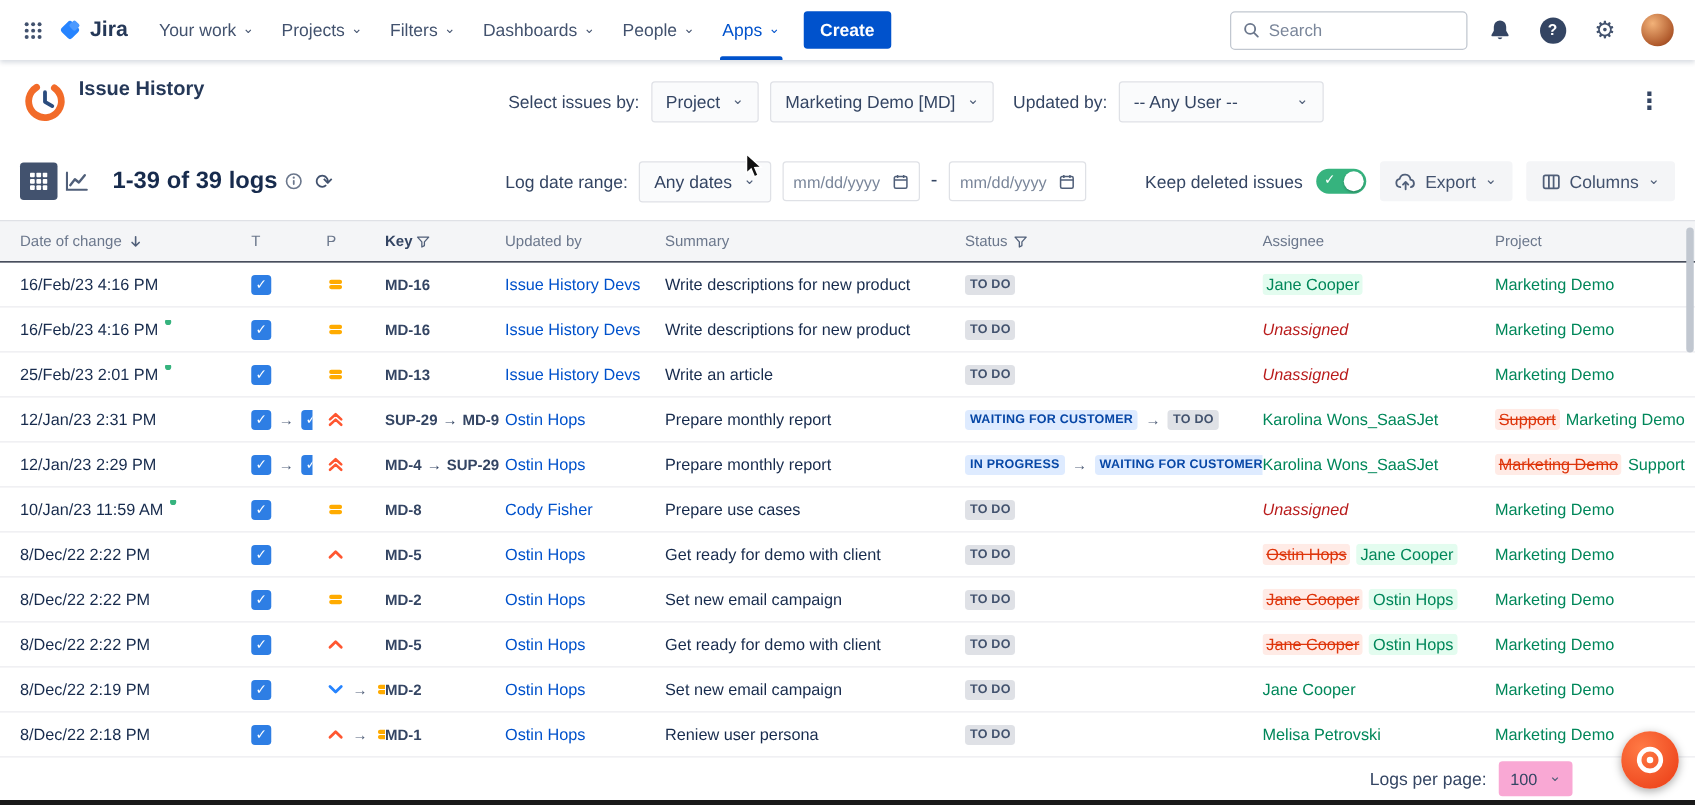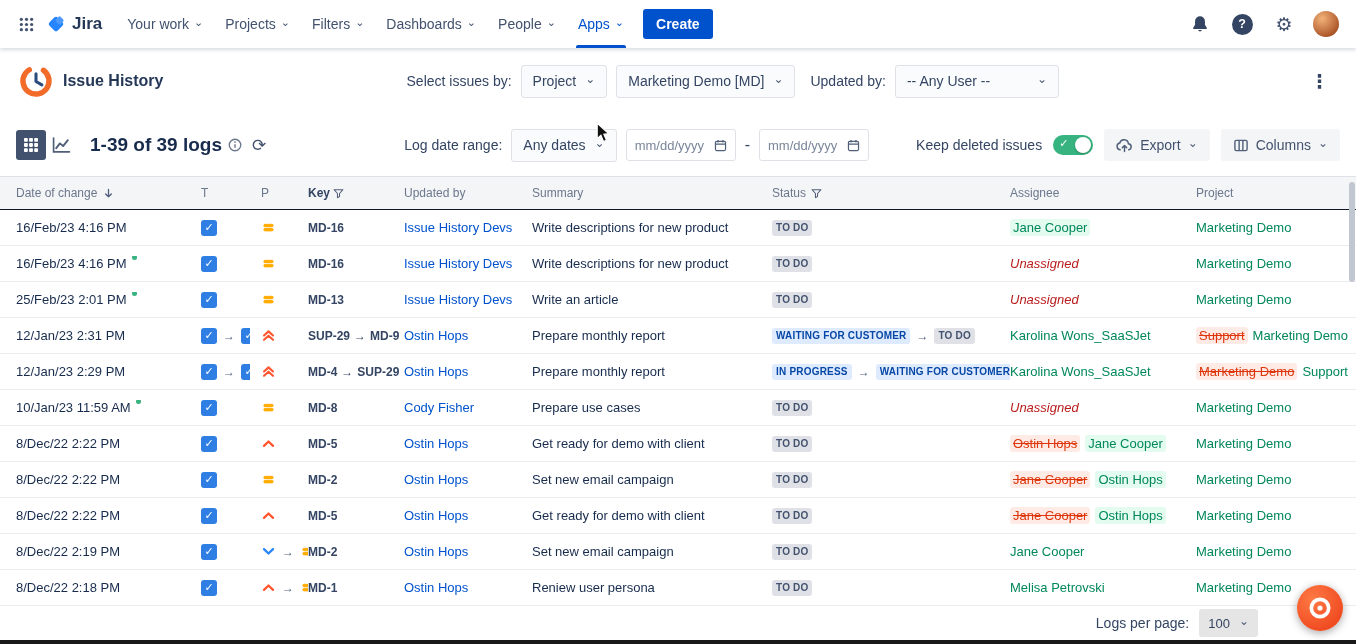--- a/index.html
+++ b/index.html
@@ -27,21 +27,21 @@
   .search input{border:none;outline:none;flex:1;font-size:13.5px;color:#172B4D;min-width:0}
   .search input::placeholder{color:#7A869A}
   .help-circle{width:21px;height:21px;border-radius:50%;background:#344563;color:#fff;font-size:12.5px;
     font-weight:bold;display:flex;align-items:center;justify-content:center}
   .gear{font-size:19px;color:#42526E;line-height:1}
   .avatar{width:26px;height:26px;border-radius:50%;display:inline-block;
     background:radial-gradient(circle at 35% 30%,#F2B279,#b05a2c 70%,#7a3a1a)}
 
   
   .page-header{height:66px;display:flex;align-items:center;padding:0 18px}
-  .title-wrap{display:flex;align-items:center;gap:9px}
+  .title-wrap{display:flex;gap:9px}
   .page-title{font-size:16px;font-weight:bold;color:#253858}
   .filters{flex:1;display:flex;align-items:center;justify-content:center;gap:9px}
   .lbl{font-size:14px;color:#344563}
   .select{height:33px;display:inline-flex;align-items:center;gap:9px;padding:0 11px;background:#FAFBFC;
     border:1px solid #DFE1E6;border-radius:3px;font-size:14px;color:#344563;cursor:pointer;white-space:nowrap}
   .select .chev,.gray-btn .chev{font-size:12px;color:#505F79;transform:translateY(-2px)}
   .select.wide{min-width:164px;justify-content:space-between}
   .updated-by-lbl{margin-left:6px}
   .more{font-size:19px;font-weight:bold;color:#344563;padding:4px 8px;letter-spacing:1px}
 
@@ -88,21 +88,21 @@
   .badge-gray{background:#DFE1E6;color:#42526E}
   .badge-blue{background:#DEEBFF;color:#0747A6}
   .val-green{color:#00875A}
   .val-added{color:#00875A;background:#E3FCEF;padding:1px 3px;border-radius:3px}
   .val-removed{color:#DE350B;background:#FFEBE6;text-decoration:line-through;padding:1px 3px;border-radius:3px}
   .val-unassigned{color:#b91c1c;font-style:italic}
   .dot{width:5px;height:5px;min-width:5px;border-radius:50%;background:#36B37E;transform:translateY(-6px)}
 
   
   .pagination{height:34px;display:flex;align-items:center;justify-content:flex-end;gap:10px;padding-right:98px}
-  .select.small{height:28px;background:#e5e5e5;border:none;font-size:13px;padding:0 9px}
+  .select.small{height:28px;background:#f9a8d4;border:none;font-size:13px;padding:0 9px}
   .chat-btn{position:absolute;right:13px;bottom:13px;width:46px;height:46px;border-radius:50%;
     background:radial-gradient(circle at 35% 30%,#FF7A45,#EF4A20 75%);display:flex;align-items:center;
     justify-content:center;box-shadow:0 2px 8px rgba(0,0,0,.35);z-index:9}
   .bottom-bar{position:absolute;left:0;bottom:0;width:100%;height:4px;background:#191919;z-index:10}
   .vscroll{position:absolute;right:1px;top:182px;width:6px;height:100px;background:#C1C7D0;border-radius:3px}
   .cursor{position:absolute;left:596px;top:122px;z-index:20;pointer-events:none}
 </style>
 </head>
 <body>
 
@@ -150,20 +150,27 @@
         <span>People</span>
         <span class="chev">⌄</span>
       </button>
       <button class="nav-item active">
         <span>Apps</span>
         <span class="chev">⌄</span>
       </button>
     </div>
   <button class="create-btn">Create</button>
   <div class="nav-right">
+    <div class="search">
+      <svg width="14" height="14" viewBox="0 0 16 16">
+        <circle cx="7" cy="7" r="4.6" fill="none" stroke="#6B778C" stroke-width="1.7"></circle>
+        <path d="m10.6 10.6 3.4 3.4" stroke="#6B778C" stroke-width="1.7" stroke-linecap="round"></path>
+      </svg>
+      <input placeholder="Search" style="">
+    </div>
     <button class="icon-btn">
       <svg width="18" height="18" viewBox="0 0 16 16" fill="#344563">
         <path d="M8 1.2a4.4 4.4 0 0 0-4.4 4.4v3L2 11.4a.7.7 0 0 0 .6 1.1h10.8a.7.7 0 0 0 .6-1.1l-1.6-2.8v-3A4.4 4.4 0 0 0 8 1.2z"></path>
         <path d="M6.3 13.4a1.8 1.8 0 0 0 3.4 0z"></path>
       </svg>
     </button>
     <button class="icon-btn">
       <span class="help-circle">?</span>
     </button>
     <button class="icon-btn">

